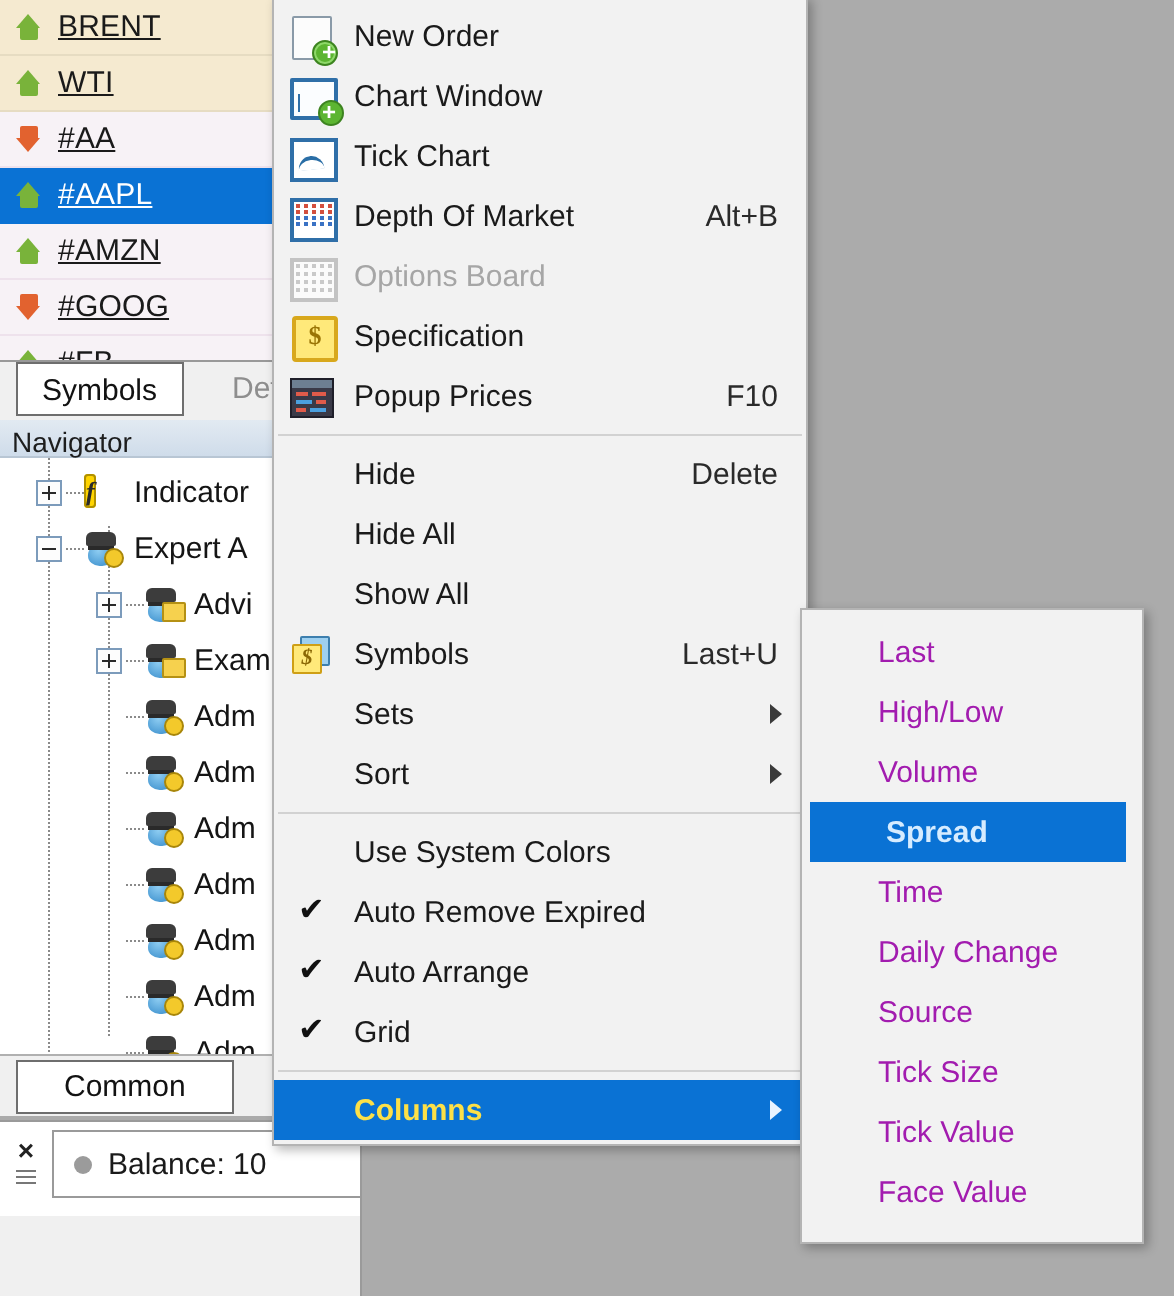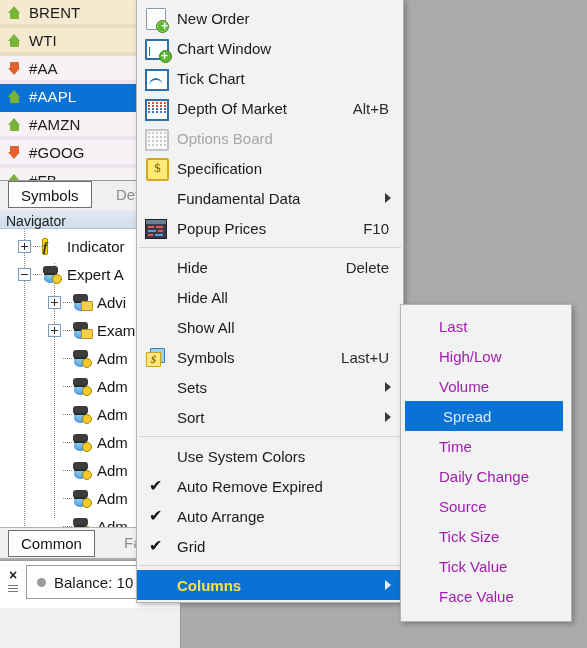--- a/index.html
+++ b/index.html
@@ -23,23 +23,24 @@
     border-right: 1px solid #9a9a9a;
     overflow: hidden;
   }
   .sym-row {
     position: relative;
     height: 28px;
     display: flex; align-items: center;
     padding-left: 8px;
     font-size: 15px;
     color: #1a1a1a;
-    border-bottom: 4px solid #14b8a6;
+    border-bottom: 1px solid #14b8a6;
     box-sizing: border-box;
     white-space: nowrap;
+    text-decoration: underline;
   }
   .sym-row.tan { background: #f5ead0; border-bottom-color: #e6dcc2; }
   .sym-row.pink { background: #f7f2f6; border-bottom-color: #eee2ec; }
   .sym-row.sel { background: #0a72d4; color: #ffffff; border-bottom-color: #0a72d4; }
   .arrow-ico {
     width: 13px; height: 15px;
     margin-right: 8px;
     position: relative;
     flex: none;
   }
@@ -185,21 +186,21 @@
   
   #nav-tabs {
     position: absolute; left: 0; top: 527px;
     width: 180px; height: 30px;
     background: #f0f0f0;
     border-top: 1px solid #b0b0b0;
   }
   .tab2 {
     position: absolute; top: 2px;
     height: 27px; line-height: 26px;
-    font-size: 15px; padding: 0 12px; box-sizing: border-box;
+    font-size: 15px; padding: 0 23px; box-sizing: border-box;
   }
   .tab2.active {
     left: 8px; background: #ffffff;
     border: 1px solid #6e6e6e; color: #121212; z-index: 3;
   }
   .tab2.inactive { left: 112px; background: #f0f0f0; color: #8e8e8e; }
 
   
   #terminal {
     position: absolute; left: 0; top: 560px;
@@ -404,21 +405,21 @@
     box-sizing: border-box;
   }
   .smi {
     height: 30px;
     display: flex; align-items: center;
     font-size: 15px; color: #a21caf;
     padding-left: 38px;
     white-space: nowrap;
     box-sizing: border-box;
   }
-  .smi.highlight { background: #0a72d4; color: #d6ecff; margin: 0 8px 0 4px; }
+  .smi.highlight { background: #0a72d4; color: #d6ecff; margin: 0 8px 0 4px; font-weight: bold; }
 </style>
 </head>
 <body>
 
 <div id="root">
 
   <div id="market-watch">
     <div id="sym-list">
         <div class="sym-row tan">
           <span class="arrow-ico up"></span>
@@ -600,25 +601,20 @@
             <i class="domrow" style="top:13px"></i>
           </span>
         </span>
         <span class="mi-label">Options Board</span>
       </div>
       <div class="mi">
         <span class="mi-ico">
           <span class="ico-spec">$</span>
         </span>
         <span class="mi-label">Specification</span>
-      </div>
-      <div class="mi">
-        <span class="mi-ico-spacer"></span>
-        <span class="mi-label">Fundamental Data</span>
-        <span class="mi-arrow"></span>
       </div>
       <div class="mi">
         <span class="mi-ico">
           <span class="ico-popup">
             <i class="pr p1"></i>
             <i class="pr p2"></i>
             <i class="pr p3"></i>
             <i class="pr p4"></i>
             <i class="pr p5"></i>
             <i class="pr p6"></i>

